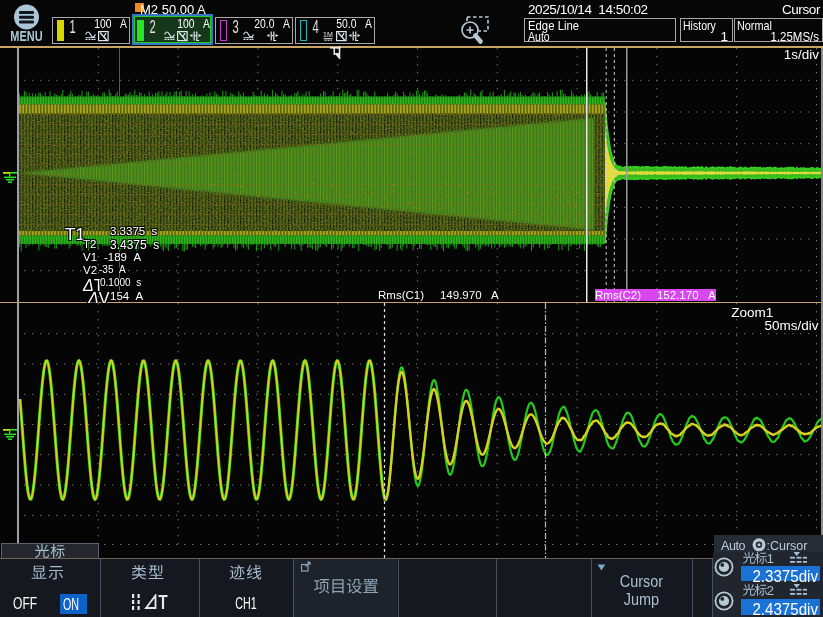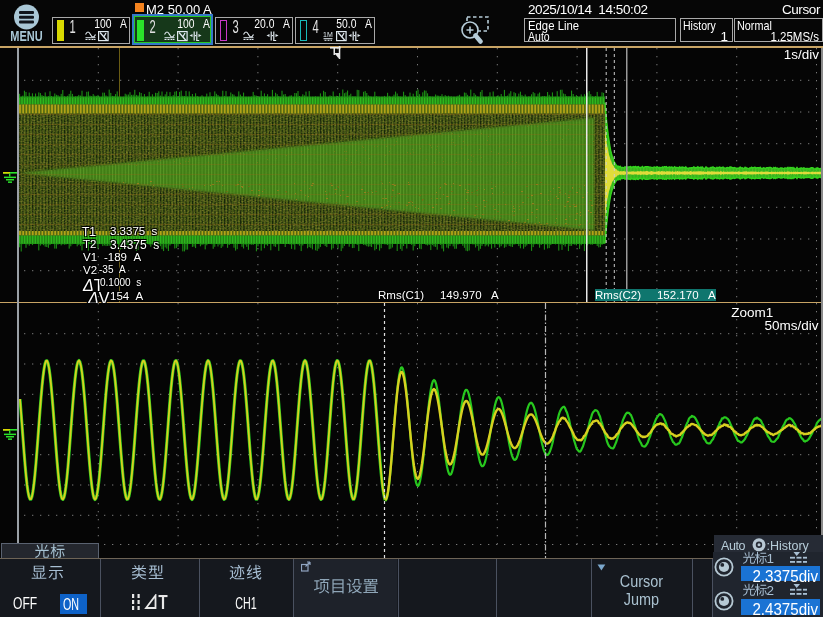--- a/index.html
+++ b/index.html
@@ -4,21 +4,21 @@
     <svg width="54" height="46" style="position:absolute;left:0;top:0">
       <circle cx="26.5" cy="17" r="12.5" fill="#a9c7d6"></circle>
       <g fill="#10151c">
         <rect x="19" y="11" width="15" height="3" rx="1"></rect>
         <rect x="19" y="15.7" width="15" height="3" rx="1"></rect>
         <rect x="19" y="20.4" width="15" height="3" rx="1"></rect>
       </g>
       <text x="26.5" y="41" text-anchor="middle" font-size="14.5" font-weight="bold" fill="#a9c7d6" transform="translate(26.5,0) scale(0.76,1) translate(-26.5,0)">MENU</text>
     </svg>
     <div style="position:absolute;left:135px;top:3px;width:9px;height:9px;background:#f5831e"></div>
-    <div class="t" style="left:146px;top:1.5px;font-size:13px">M2 50.00 A</div>
+    <div class="t" style="left:140px;top:1.5px;font-size:13px">M2 50.00 A</div>
     <div style="position:absolute;left:52px;top:17px;width:78px;height:27px;border:1px solid #a8a8a8;box-sizing:border-box"></div>
     <div style="position:absolute;left:57px;top:19.5px;width:7px;height:21.5px;background:#d8d800"></div>
     <div style="position:absolute;left:64.5px;top:17px;width:15px;height:22px;font:18px 'Liberation Sans';color:#e0e0e0;text-align:center;transform:scaleX(0.62);transform-origin:center 0">1</div>
     <div style="position:absolute;left:52px;top:16.5px;width:75px;font:12.2px 'Liberation Sans';color:#fff;text-align:right;transform:scaleX(0.85);transform-origin:100% 0">100&nbsp;&nbsp;&nbsp;A</div>
     <svg width="12" height="10" style="position:absolute;left:85px;top:31px">
       <path d="M0.5 3.5 Q3 -1.5 5.5 3.5 Q8 8.5 10.5 3.5" stroke="#dfe8ee" stroke-width="1.2" fill="none"></path>
       <rect x="0.5" y="6.2" width="10" height="1" fill="#dfe8ee"></rect>
       <g fill="#dfe8ee">
         <rect x="0.5" y="8" width="2" height="1"></rect>
         <rect x="3.5" y="8" width="2" height="1"></rect>
@@ -987,34 +987,34 @@
       <polygon points="5,7 10.5,7 10.5,13" fill="#e8e8e8"></polygon>
     </svg>
     <svg width="22" height="14" style="position:absolute;left:3px;top:172px">
       <rect x="0" y="0" width="14" height="1.6" fill="#2ae42a"></rect>
       <rect x="0" y="0" width="7" height="1.6" fill="#d8d800"></rect>
       <rect x="6" y="1.6" width="1.4" height="3" fill="#2ae42a"></rect>
       <rect x="1" y="4.6" width="12" height="1.5" fill="#2ae42a"></rect>
       <rect x="3" y="7" width="8" height="1.5" fill="#2ae42a"></rect>
       <rect x="5" y="9.4" width="4" height="1.5" fill="#2ae42a"></rect>
     </svg>
-    <div class="t" style="left:82px;top:225px;font-size:12px;text-shadow:1px 1px 0 #000,-1px 1px 0 #000,1px -1px 0 #000,-1px -1px 0 #000">T1</div>
+    <div class="t" style="left:65px;top:225px;font-size:17px;text-shadow:1px 1px 0 #000,-1px 1px 0 #000,1px -1px 0 #000,-1px -1px 0 #000">T1</div>
     <div class="t" style="left:110px;top:225px;font-size:11.5px;text-shadow:1px 1px 0 #000,-1px 1px 0 #000,1px -1px 0 #000,-1px -1px 0 #000">3.3375&nbsp;&nbsp;s</div>
     <div class="t" style="left:83px;top:238px;font-size:11.5px;text-shadow:1px 1px 0 #000,-1px 1px 0 #000,1px -1px 0 #000,-1px -1px 0 #000">T2</div>
     <div class="t" style="left:110px;top:238px;font-size:12px;text-shadow:1px 1px 0 #000,-1px 1px 0 #000,1px -1px 0 #000,-1px -1px 0 #000">3.4375&nbsp;&nbsp;s</div>
     <div class="t" style="left:83px;top:251px;font-size:11.5px;text-shadow:1px 1px 0 #000,-1px 1px 0 #000,1px -1px 0 #000,-1px -1px 0 #000">V1</div>
     <div class="t" style="left:104px;top:251px;font-size:11.5px;text-shadow:1px 1px 0 #000,-1px 1px 0 #000,1px -1px 0 #000,-1px -1px 0 #000">-189&nbsp;&nbsp;A</div>
     <div class="t" style="left:83px;top:264px;font-size:11.5px;text-shadow:1px 1px 0 #000,-1px 1px 0 #000,1px -1px 0 #000,-1px -1px 0 #000">V2</div>
     <div class="t" style="left:99px;top:264px;font-size:10px;text-shadow:1px 1px 0 #000,-1px 1px 0 #000,1px -1px 0 #000,-1px -1px 0 #000">-35&nbsp;&nbsp;A</div>
     <div class="t" style="left:83px;top:277px;font-size:16px;text-shadow:1px 1px 0 #000,-1px 1px 0 #000,1px -1px 0 #000,-1px -1px 0 #000"><i>Δ</i>T</div>
     <div class="t" style="left:100px;top:277px;font-size:10px;text-shadow:1px 1px 0 #000,-1px 1px 0 #000,1px -1px 0 #000,-1px -1px 0 #000">0.1000&nbsp;&nbsp;s</div>
     <div class="t" style="left:88px;top:290px;font-size:16px;text-shadow:1px 1px 0 #000,-1px 1px 0 #000,1px -1px 0 #000,-1px -1px 0 #000"><i>Δ</i>V</div>
     <div class="t" style="left:110px;top:290px;font-size:11.5px;text-shadow:1px 1px 0 #000,-1px 1px 0 #000,1px -1px 0 #000,-1px -1px 0 #000">154&nbsp;&nbsp;A</div>
     <div class="t" style="left:378px;top:289px;font-size:11.5px;text-shadow:1px 1px 0 #000,-1px -1px 0 #000">Rms(C1)&nbsp;&nbsp;&nbsp;&nbsp;&nbsp;149.970&nbsp;&nbsp;&nbsp;A</div>
-    <div class="t" style="left:595px;top:289px;font-size:11.5px;background:#0f766e">Rms(C2)&nbsp;&nbsp;&nbsp;&nbsp;&nbsp;152.170&nbsp;&nbsp;&nbsp;A</div>
+    <div class="t" style="left:595px;top:289px;font-size:11.5px;background:#d946ef">Rms(C2)&nbsp;&nbsp;&nbsp;&nbsp;&nbsp;152.170&nbsp;&nbsp;&nbsp;A</div>
     <svg width="823" height="255" style="position:absolute;left:0;top:303px">
       <defs>
         <pattern id="hd2" width="8" height="1" patternUnits="userSpaceOnUse">
           <rect width="1.3" height="1" fill="#787878"></rect>
         </pattern>
         <pattern id="vd2" width="1" height="8" patternUnits="userSpaceOnUse">
           <rect width="1" height="1.3" fill="#787878"></rect>
         </pattern>
       </defs>
       <rect width="823" height="242" fill="#050505"></rect>
@@ -1146,21 +1146,21 @@
     <div class="t" style="left:591px;top:571.5px;width:101px;text-align:center;font-size:17px;color:#a9c0cf;transform:scaleX(0.85);transform-origin:center 0">Cursor</div>
     <div class="t" style="left:591px;top:590px;width:101px;text-align:center;font-size:17px;color:#a9c0cf;transform:scaleX(0.85);transform-origin:center 0">Jump</div>
     <div style="position:absolute;left:713px;top:552px;width:110px;height:65px;background:#20252e"></div>
     <div style="position:absolute;left:714px;top:535px;width:109px;height:17px;background:#262b35"></div>
     <div class="t" style="left:721px;top:538.5px;font-size:12.5px;letter-spacing:-0.4px;color:#b7cdd9">Auto</div>
     <svg width="16" height="16" style="position:absolute;left:752px;top:538px">
       <circle cx="7" cy="6.8" r="6.5" fill="#b8c8d4"></circle>
       <circle cx="7" cy="6.8" r="3.2" fill="#262b35"></circle>
       <circle cx="7" cy="6.8" r="1.5" fill="#b8c8d4"></circle>
     </svg>
-    <div class="t" style="left:766.5px;top:538.5px;font-size:12.5px;color:#b7cdd9">:History</div>
+    <div class="t" style="left:766.5px;top:538.5px;font-size:12.5px;color:#b7cdd9">:Cursor</div>
     <svg width="22" height="22" style="position:absolute;left:712.5px;top:556px">
       <circle cx="11" cy="11" r="8.6" fill="none" stroke="#b6c9d4" stroke-width="1.8"></circle>
       <circle cx="11" cy="11" r="5.1" fill="#b6c9d4"></circle>
       <circle cx="9.3" cy="8.9" r="1.9" fill="#20252e"></circle>
     </svg>
     <svg style="position:absolute;left:0;top:0;overflow:visible" width="1" height="1">
       <g transform="translate(742.5,562.7) scale(0.01300,-0.01300)">
         <path d="M138 766C189 687 239 582 256 516L329 544C310 612 257 714 206 791ZM795 802C767 723 712 612 669 544L733 519C777 584 831 687 873 774ZM459 840V458H55V387H322C306 197 268 55 34 -16C51 -31 73 -61 81 -80C333 3 383 167 401 387H587V32C587 -54 611 -78 701 -78C719 -78 826 -78 846 -78C931 -78 951 -35 960 129C939 135 907 148 890 161C886 17 880 -7 840 -7C816 -7 728 -7 709 -7C670 -7 662 -1 662 32V387H948V458H535V840Z" fill="#a9c0d4"></path>
       </g>
       <g transform="translate(754.4,562.7) scale(0.01300,-0.01300)">

